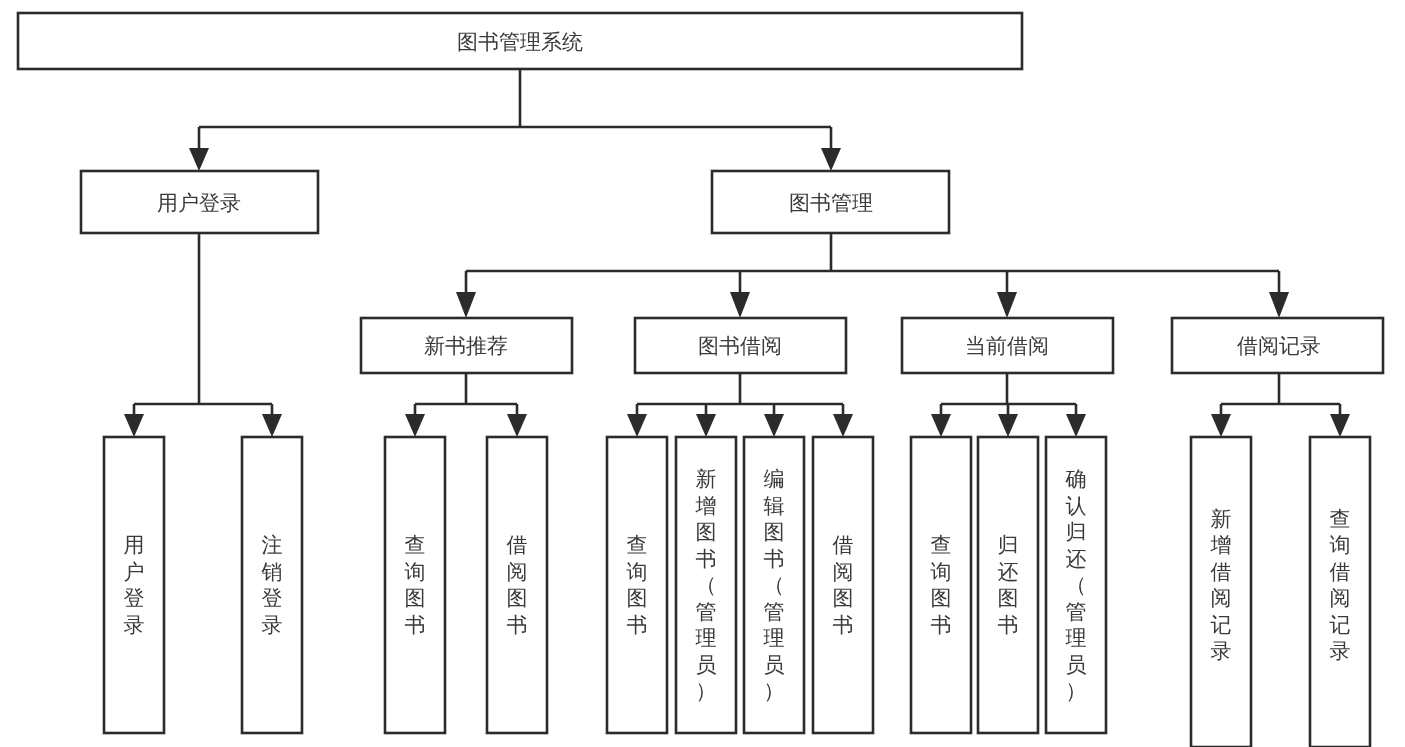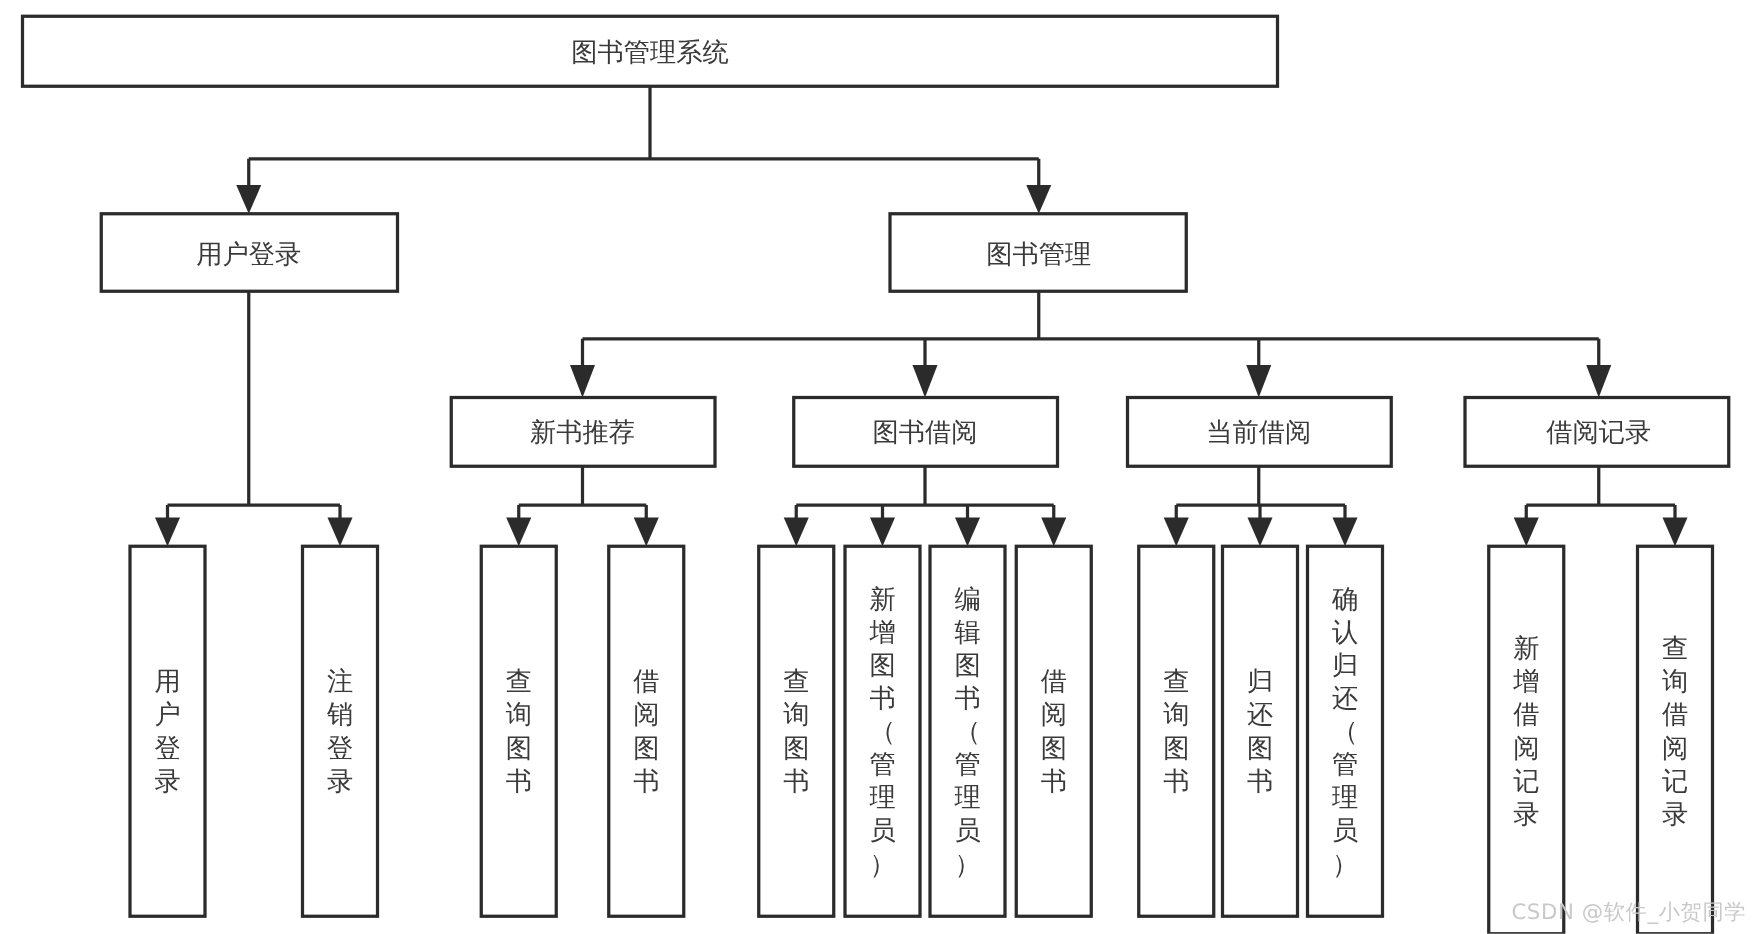--- a/index.html
+++ b/index.html
@@ -229,14 +229,13 @@
       <rect class="node-box" x="1191" y="437" width="60" height="310"></rect>
       <text class="node-label-vert" x="1221" y="585"><tspan x="1221" y="518.75" dominant-baseline="central">新</tspan><tspan x="1221" y="545.25" dominant-baseline="central">增</tspan><tspan x="1221" y="571.75" dominant-baseline="central">借</tspan><tspan x="1221" y="598.25" dominant-baseline="central">阅</tspan><tspan x="1221" y="624.75" dominant-baseline="central">记</tspan><tspan x="1221" y="651.25" dominant-baseline="central">录</tspan></text>
     </g>
     <g>
       <rect class="node-box" x="1310" y="437" width="60" height="310"></rect>
       <text class="node-label-vert" x="1340" y="585"><tspan x="1340" y="518.75" dominant-baseline="central">查</tspan><tspan x="1340" y="545.25" dominant-baseline="central">询</tspan><tspan x="1340" y="571.75" dominant-baseline="central">借</tspan><tspan x="1340" y="598.25" dominant-baseline="central">阅</tspan><tspan x="1340" y="624.75" dominant-baseline="central">记</tspan><tspan x="1340" y="651.25" dominant-baseline="central">录</tspan></text>
     </g>
 
   </svg>
 
-  <div class="watermark">CSDN @软件_小贺同学</div>
 </div>
 
 </body></html>

